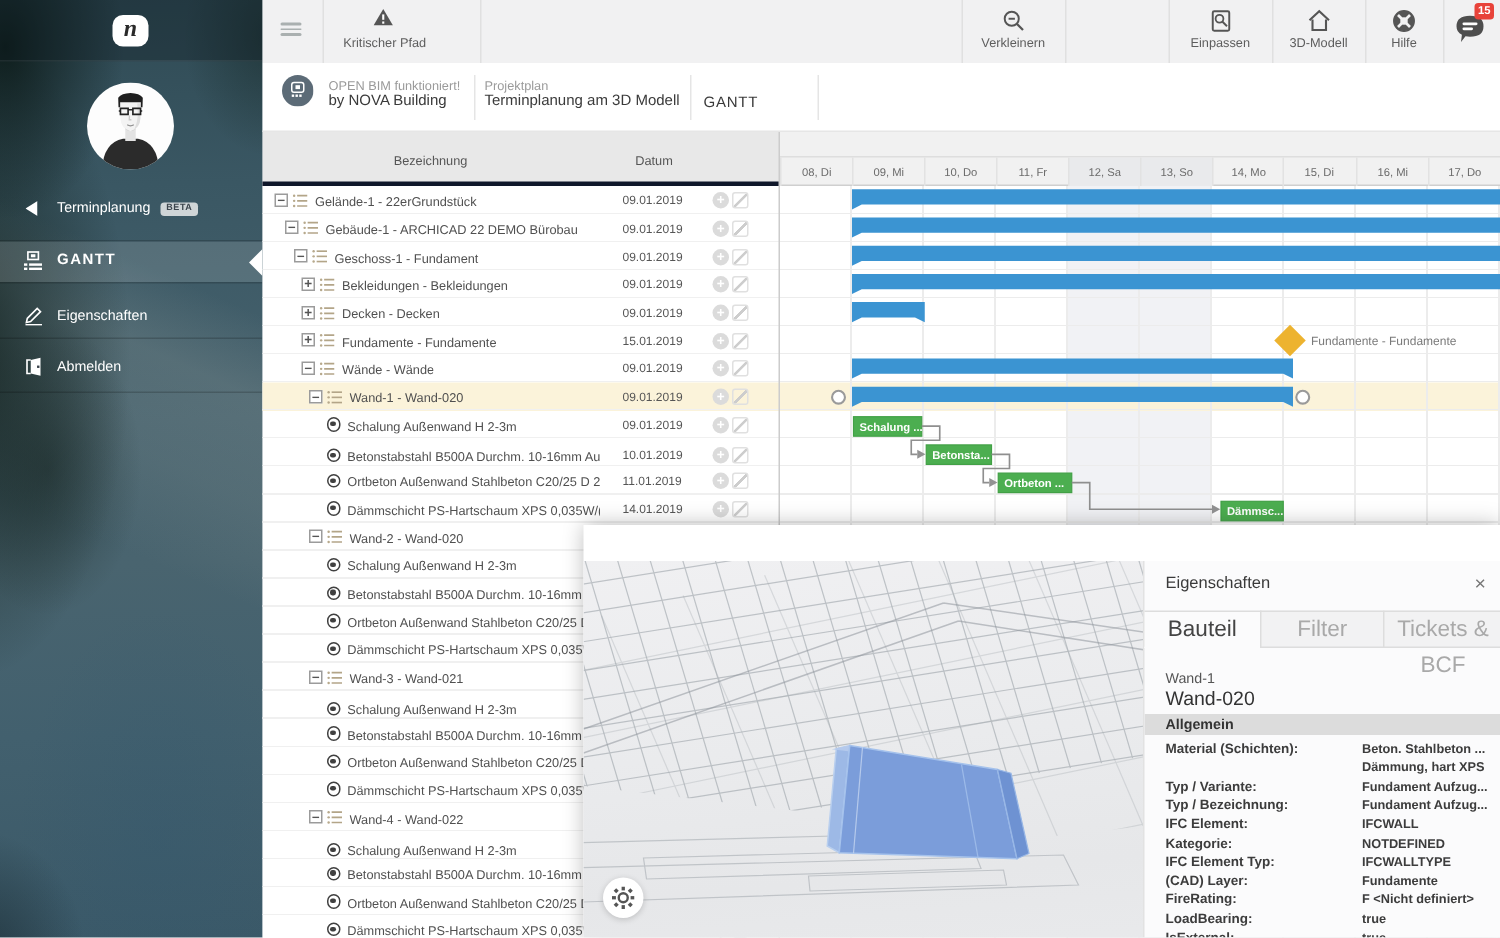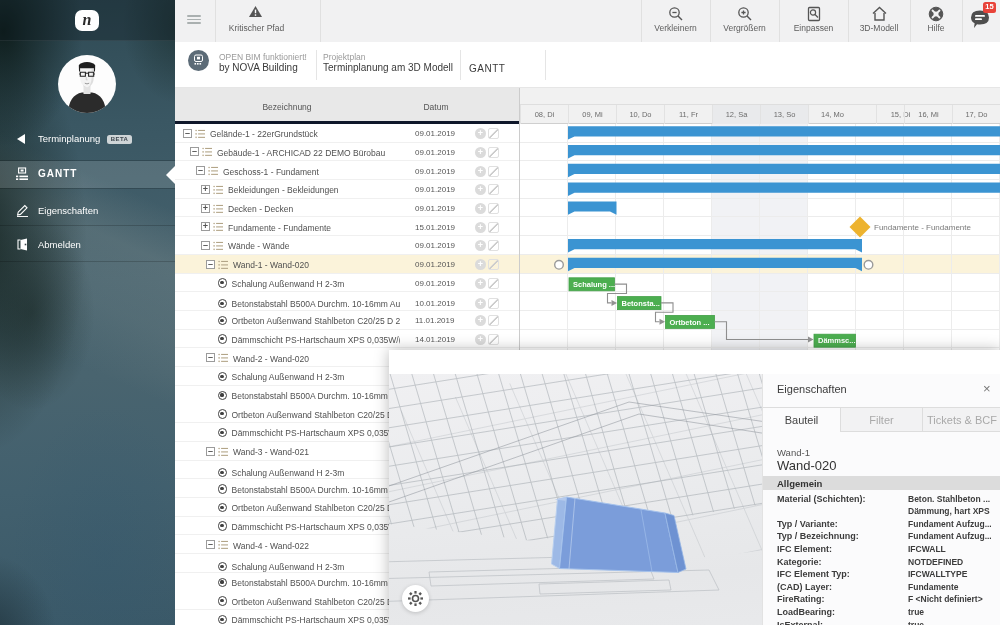--- a/index.html
+++ b/index.html
@@ -58,21 +58,21 @@
 .pic{position:absolute;left:300px;top:4px;width:11px;height:11px;border-radius:50%;background:#dbdbdb;color:#fff;font-size:9px;line-height:10px;text-align:center;font-weight:bold}
 .eic{position:absolute;left:313px;top:4px;width:11px;height:11px;border:1px solid #e0e0e0;border-radius:2px;background:linear-gradient(135deg,transparent 44%,#cdcdcd 46%,#cdcdcd 58%,transparent 60%)}
 .dot{position:absolute;top:4.5px;width:9.6px;height:9.6px;border:1.4px solid #404040;border-radius:50%;background:#fff}
 .dot::after{content:"";position:absolute;left:1.9px;top:1.9px;width:3.2px;height:3.2px;border-radius:50%;background:#404040}
 
 #ov{position:absolute;left:389px;top:350px;width:611px;height:275px;background:#fff;box-shadow:0 0 14px rgba(0,0,0,.28)}
 #ovtitle{position:absolute;left:0;top:0;width:611px;height:24px;background:#fff;border-bottom:1px solid #ececec;font-size:10px;color:#4a4a4a}
 #view3d{position:absolute;left:0;top:24px;width:611px;height:251px;overflow:hidden;background:linear-gradient(175deg,#f0f0f2 0%,#eaebed 45%,#e6e7e9 75%,#e9eaec 100%)}
 #gear{position:absolute;left:13px;top:211px;width:27px;height:27px;border-radius:50%;background:#fff;box-shadow:0 1px 4px rgba(0,0,0,.18)}
 #panel{position:absolute;left:373px;top:24px;width:238px;height:251px;background:#fbfbfc;border-left:1px solid #e2e2e2;overflow:hidden}
-.tab{position:absolute;top:33px;height:25px;background:#f2f2f3;border:1px solid #ddd;color:#a9a9a9;font-size:11px;text-align:center;line-height:24px}
+.tab{position:absolute;top:33px;height:25px;background:#f2f2f3;border:1px solid #ddd;color:#a9a9a9;font-size:15px;text-align:center;line-height:24px}
 .prow{position:absolute;left:14px;width:222px;font-size:9px;color:#3c3c3c;white-space:nowrap}
 .prow b{font-weight:bold}
 .pval{position:absolute;left:131px;font-weight:bold;font-size:8.5px}
 </style></head>
 <body>
 
 <div id="side">
   <div class="darktop"></div>
   <div id="logo">n</div>
   <svg id="avatar" width="58" height="58" viewBox="0 0 58 58">
@@ -145,28 +145,20 @@
   <div class="tsep" style="left:466px"></div>
   <div class="tbtn" style="left:466px;width:69px">
     <svg width="16" height="16" viewBox="0 0 16 16">
         <circle cx="6.5" cy="6.5" r="4.7" fill="none" stroke="#555" stroke-width="1.3"></circle>
         <path d="M10 10 L14 14" stroke="#555" stroke-width="1.5"></path>
         <path d="M4.4 6.5 L8.6 6.5" stroke="#555" stroke-width="1.3"></path>
       </svg>
     <div class="lab">Verkleinern</div>
   </div>
   <div class="tsep" style="left:535px"></div>
-  <div class="tbtn" style="left:535px;width:69px">
-    <svg width="16" height="16" viewBox="0 0 16 16">
-        <circle cx="6.5" cy="6.5" r="4.7" fill="none" stroke="#555" stroke-width="1.3"></circle>
-        <path d="M10 10 L14 14" stroke="#555" stroke-width="1.5"></path>
-        <path d="M4.4 6.5 L8.6 6.5 M6.5 4.4 L6.5 8.6" stroke="#555" stroke-width="1.3"></path>
-      </svg>
-    <div class="lab">Vergrößern</div>
-  </div>
   <div class="tsep" style="left:604px"></div>
   <div class="tbtn" style="left:604px;width:69px">
     <svg width="16" height="16" viewBox="0 0 16 16">
         <rect x="2.5" y="1.5" width="11" height="13" rx="1" fill="none" stroke="#555" stroke-width="1.3"></rect>
         <circle cx="7" cy="6.5" r="2.6" fill="none" stroke="#555" stroke-width="1.2"></circle>
         <path d="M9 8.5 L12 11.5" stroke="#555" stroke-width="1.3"></path>
       </svg>
     <div class="lab">Einpassen</div>
   </div>
   <div class="tsep" style="left:673px"></div>
@@ -221,21 +213,21 @@
 </div>
 <div id="scale">
   <div class="sub">
     <div class="scell" style="left:0">08, Di</div>
     <div class="scell" style="left:48px">09, Mi</div>
     <div class="scell" style="left:96px">10, Do</div>
     <div class="scell" style="left:144px">11, Fr</div>
     <div class="scell" style="left:192px;background:#e9eaec">12, Sa</div>
     <div class="scell" style="left:240px;background:#e9eaec">13, So</div>
     <div class="scell" style="left:288px">14, Mo</div>
-    <div class="scell" style="left:356px">15, Di</div>
+    <div class="scell" style="left:335px">15, Di</div>
     <div class="scell" style="left:384px">16, Mi</div>
     <div class="scell" style="left:432px">17, Do</div>
   </div>
 </div>
 
 <div id="bodybg"></div>
 <div id="wkend"></div>
 <div id="selrow"></div>
 <div id="grows"></div>
 <div id="glines"></div>

